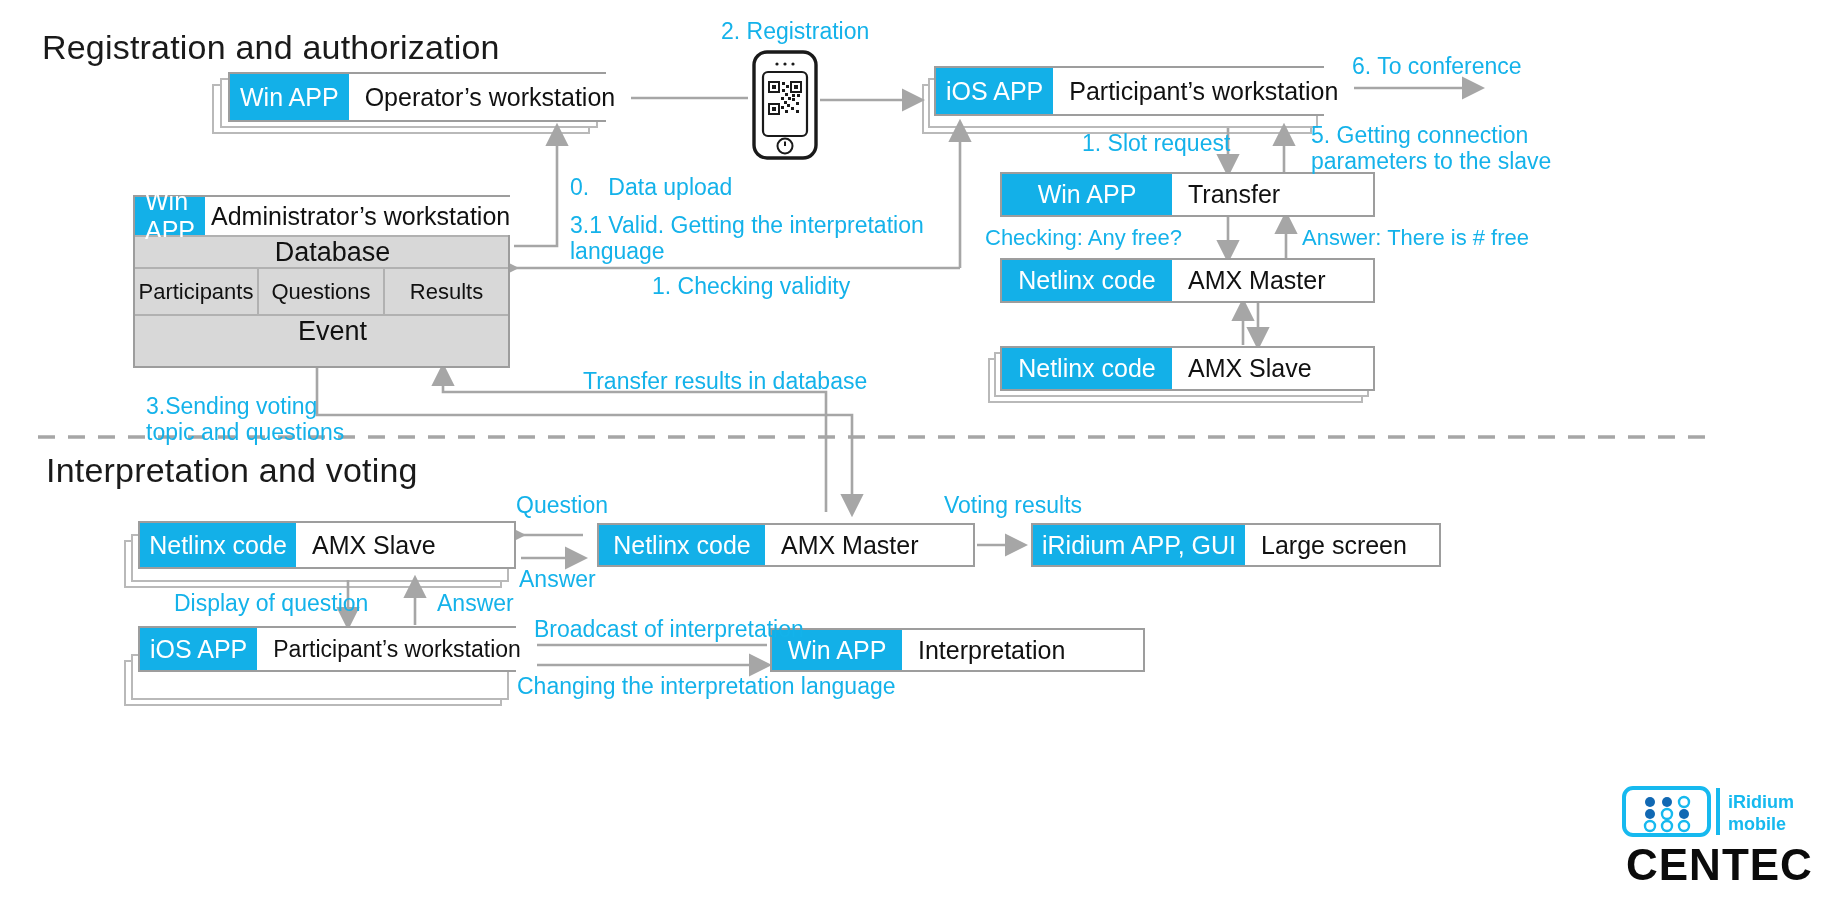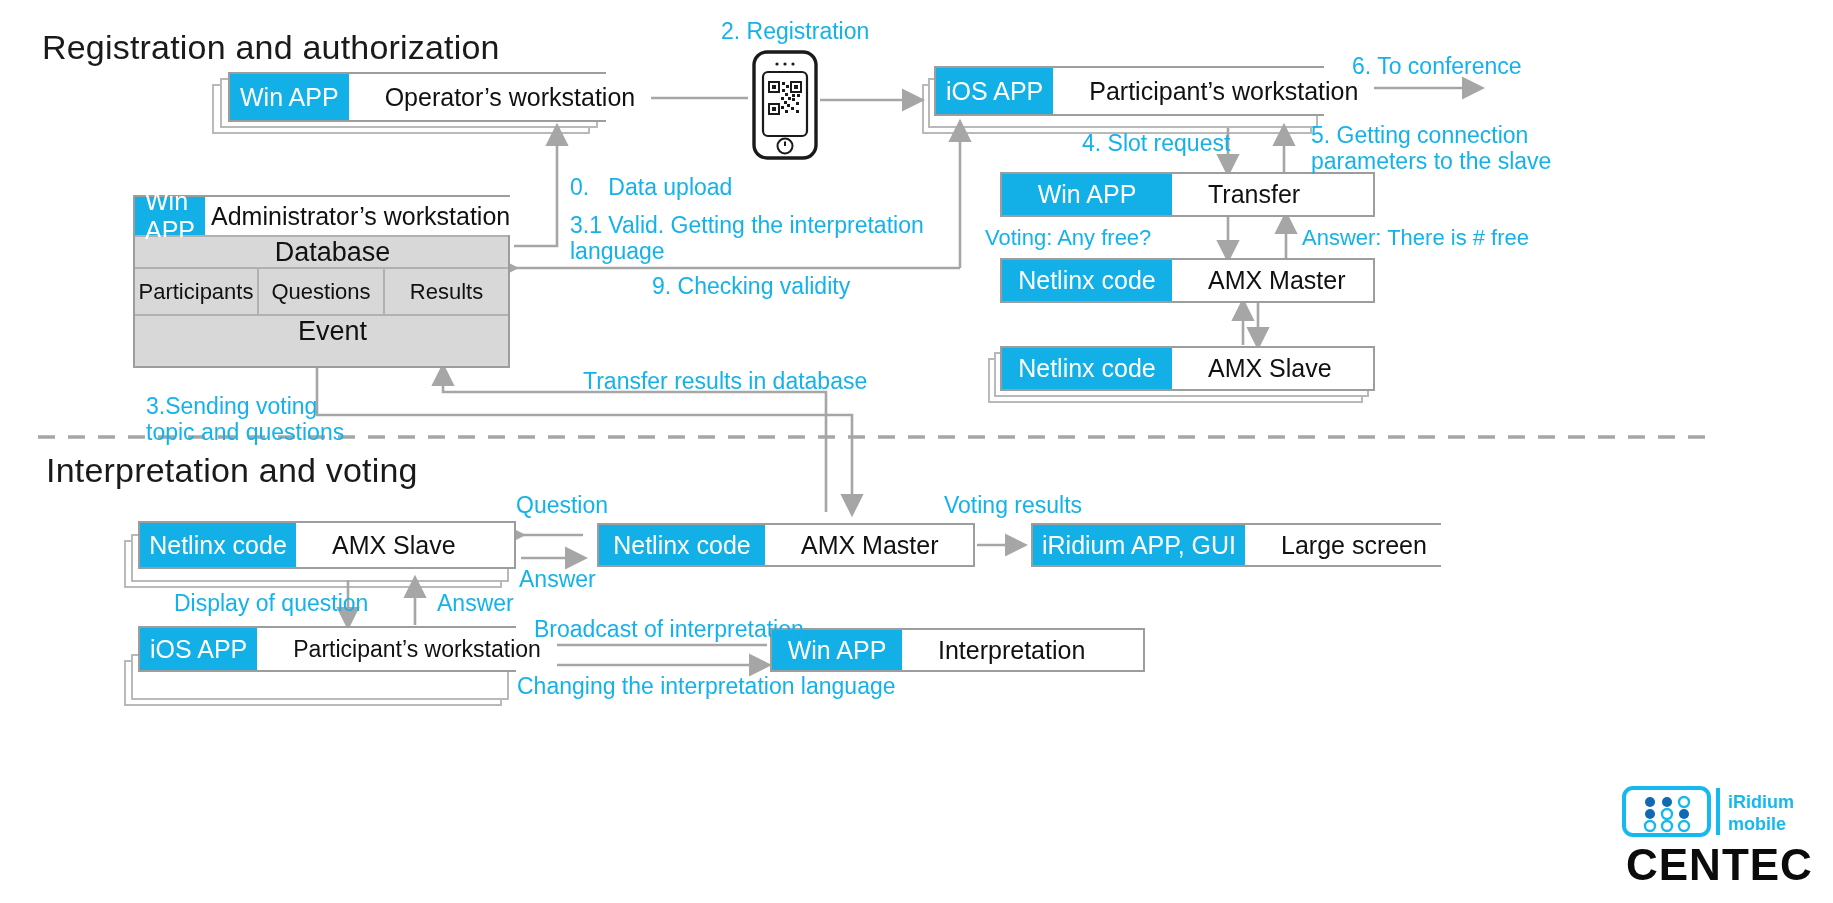--- a/index.html
+++ b/index.html
@@ -45,21 +45,20 @@
   }
   .card .body {
     flex: 1;
     display: flex;
     align-items: center;
     color: #111111;
     font-size: 25px;
     white-space: nowrap;
     padding: 0 16px;
     background: #ffffff;
-    margin-left: 20px;
   }
   
   .stack-shadow {
     position: absolute;
     background: #ffffff;
     border: 2px solid #b9b9b9;
     z-index: 1;
   }
   
   .dbtable {
@@ -241,26 +240,26 @@
     <div class="body">Participant’s workstation</div>
   </div>
 
   <div class="lbl" style="left:1352px; top:53px; font-size:23px;">6. To conference</div>
 
   <div class="card" style="left:1000px; top:172px; width:375px; height:45px;">
     <div class="tag" style="width:170px;">Win APP</div>
     <div class="body">Transfer</div>
   </div>
 
-  <div class="lbl" style="left:1082px; top:130px; font-size:23px;">4. Slot request</div>
+  <div class="lbl" style="left:1082px; top:130px; font-size:23px;">1. Slot request</div>
 
   <div class="lbl" style="left:1311px; top:122px; font-size:23px;">5. Getting connection
 parameters to the slave</div>
 
-  <div class="lbl" style="left:985px; top:225px; font-size:22px;">Voting: Any free?</div>
+  <div class="lbl" style="left:985px; top:225px; font-size:22px;">Checking: Any free?</div>
 
   <div class="lbl" style="left:1302px; top:225px; font-size:22px;">Answer: There is # free</div>
 
   <div class="card" style="left:1000px; top:258px; width:375px; height:45px;">
     <div class="tag" style="width:170px;">Netlinx code</div>
     <div class="body">AMX Master</div>
   </div>
 
   <div class="stack-shadow" style="left:988px; top:358px; width:375px; height:45px;"></div>
   <div class="stack-shadow" style="left:994px; top:352px; width:375px; height:45px;"></div>
@@ -287,21 +286,21 @@
     <div class="db-row">
       <div class="db-full" style="width:100%;">Event</div>
     </div>
   </div>
 
   <div class="lbl" style="left:570px; top:174px; font-size:23px;">0.   Data upload</div>
 
   <div class="lbl" style="left:570px; top:212px; font-size:23px;">3.1 Valid. Getting the interpretation
 language</div>
 
-  <div class="lbl" style="left:652px; top:273px; font-size:23px;">9. Checking validity</div>
+  <div class="lbl" style="left:652px; top:273px; font-size:23px;">1. Checking validity</div>
 
   <div class="lbl" style="left:583px; top:368px; font-size:23px;">Transfer results in database</div>
 
   <div class="lbl" style="left:146px; top:393px; font-size:23px;">3.Sending voting
 topic and questions</div>
 
   <div class="stack-shadow" style="left:124px; top:540px; width:378px; height:48px;"></div>
   <div class="stack-shadow" style="left:131px; top:534px; width:378px; height:48px;"></div>
   <div class="card" style="left:138px; top:521px; width:378px; height:48px;">
     <div class="tag" style="width:156px;">Netlinx code</div>

